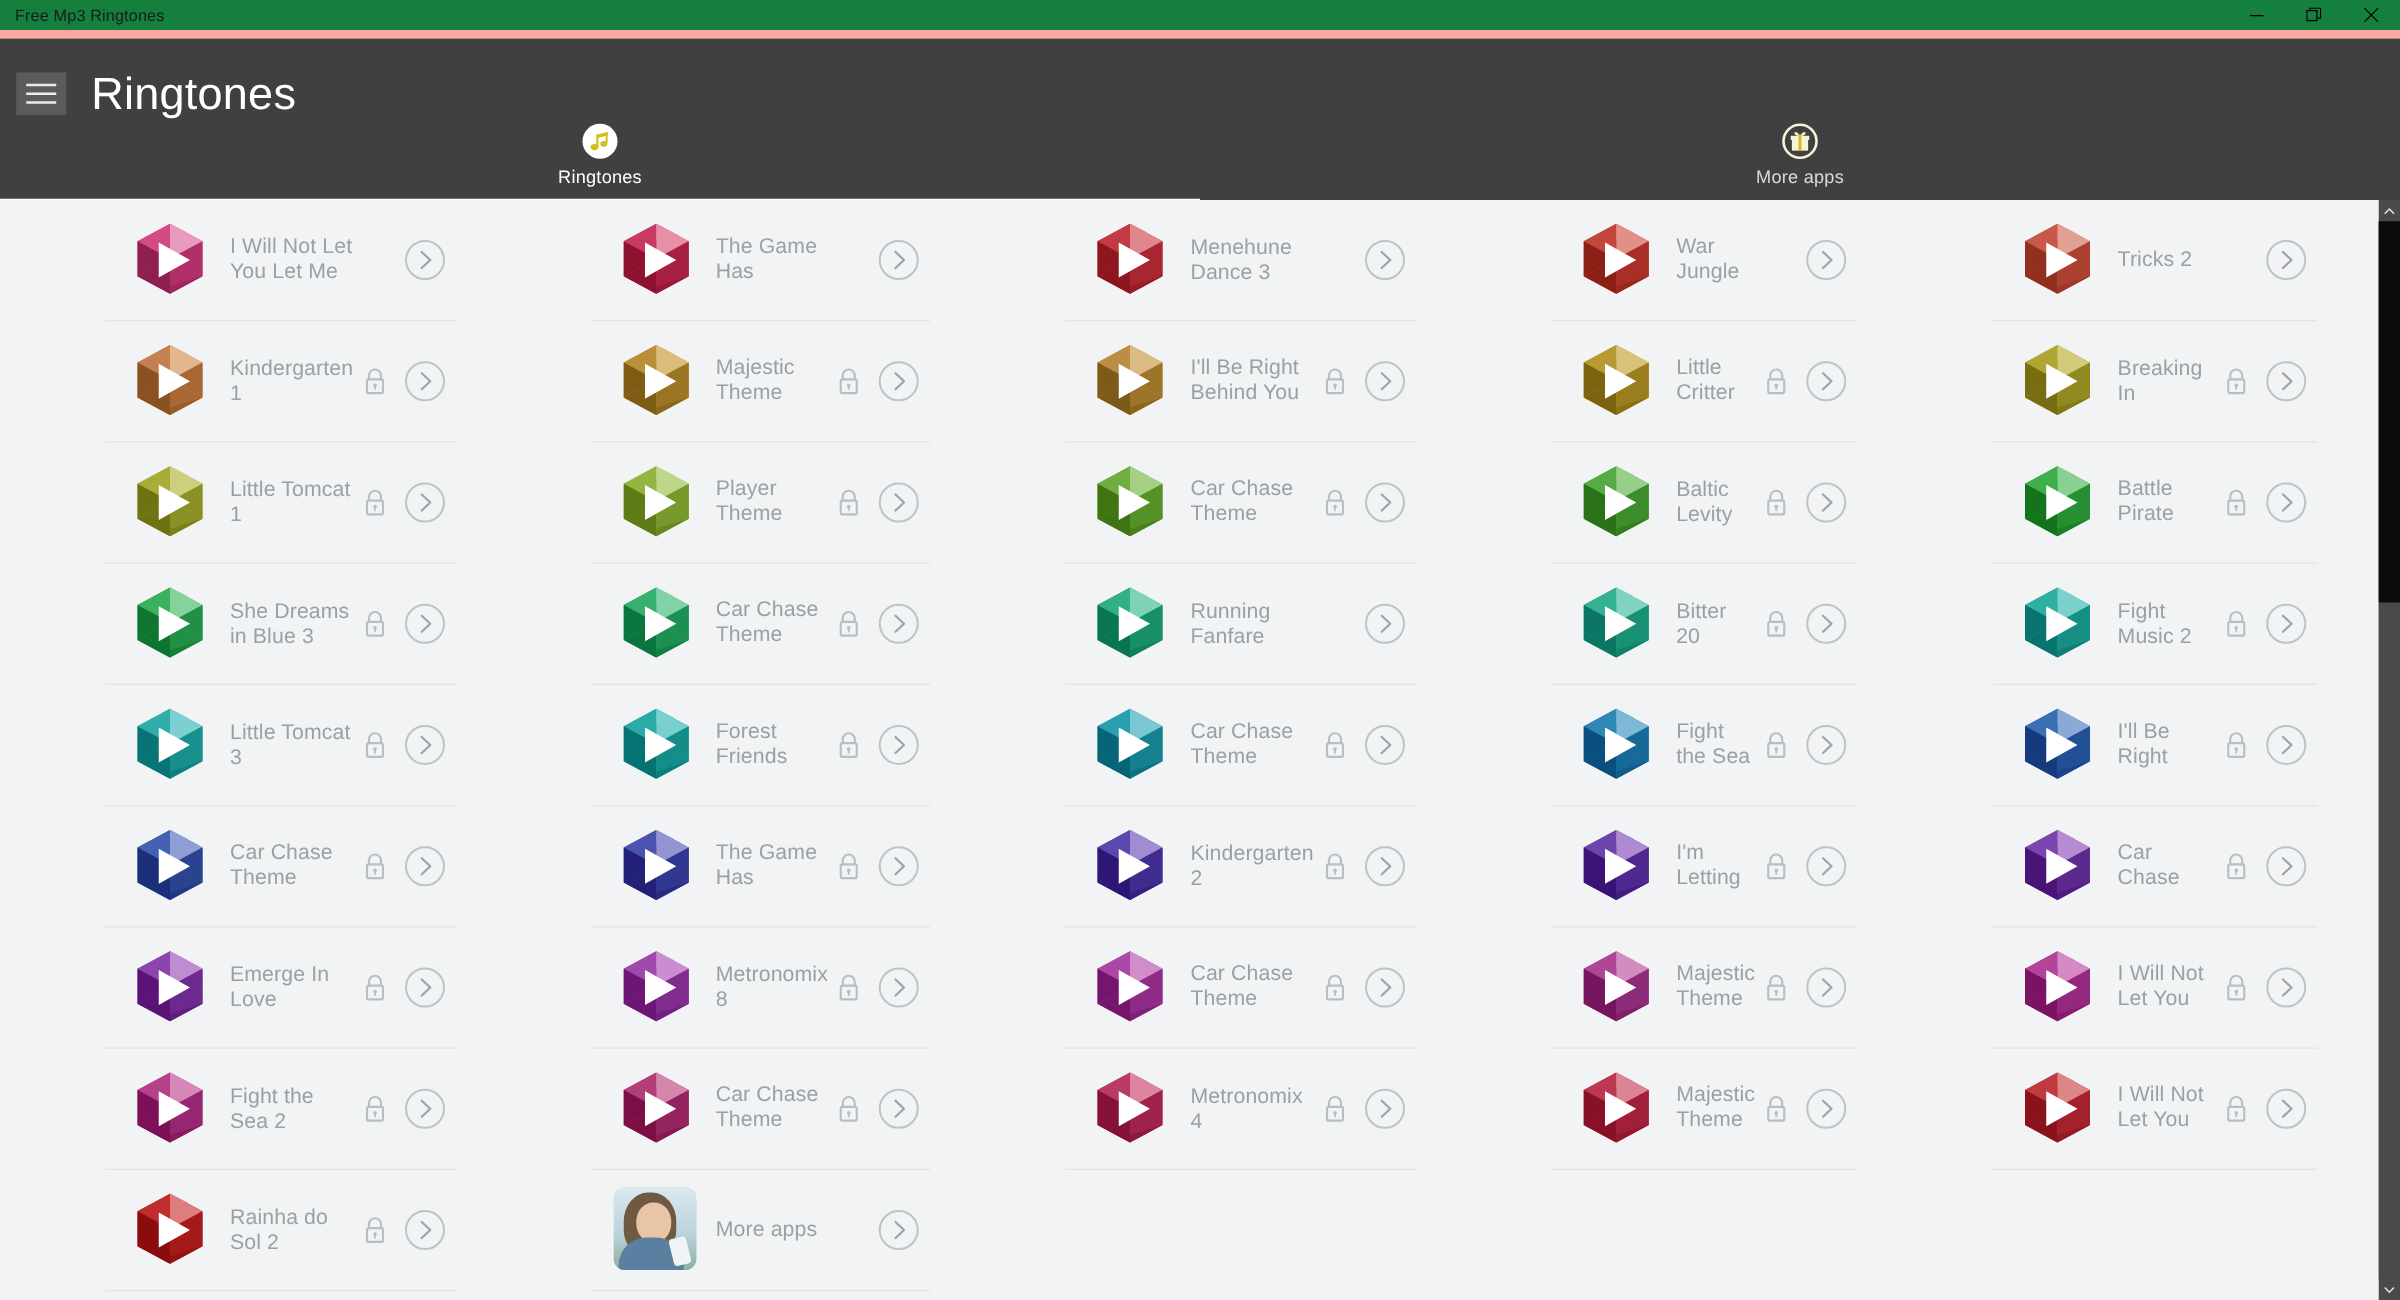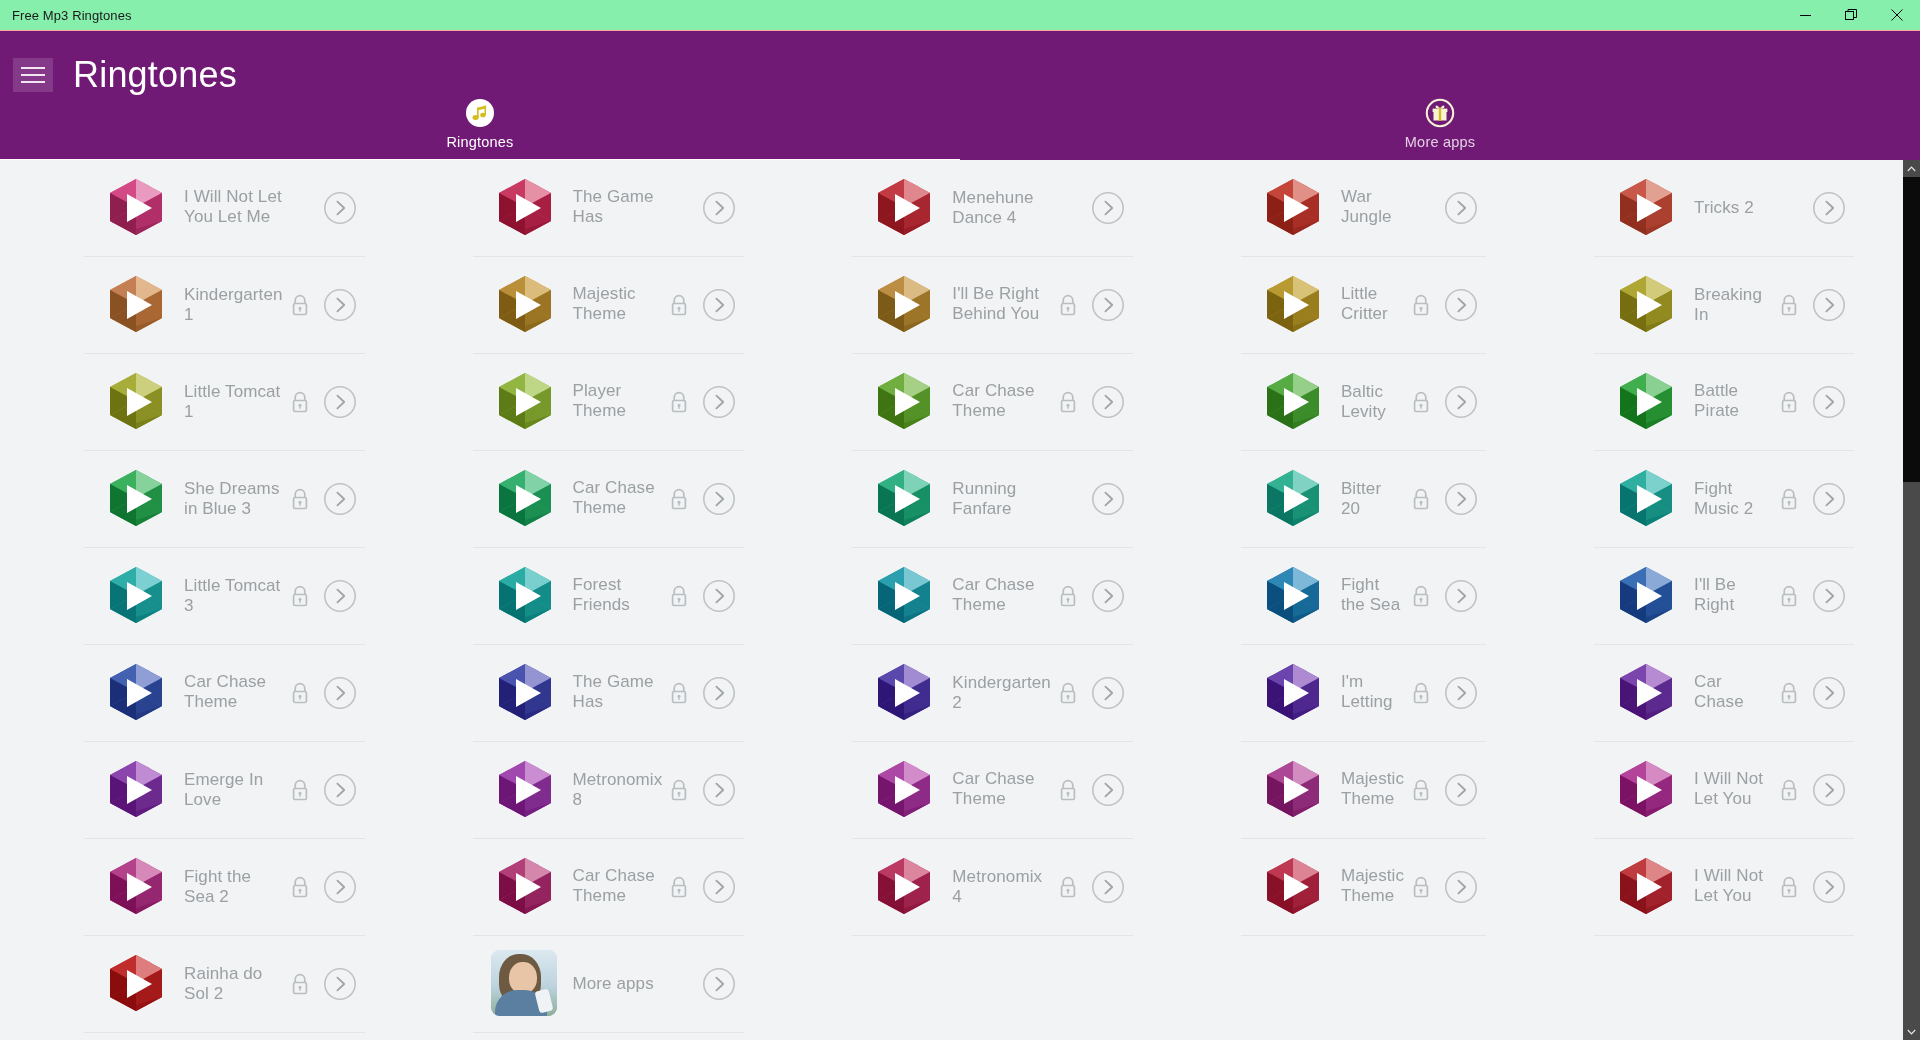--- a/index.html
+++ b/index.html
@@ -6,42 +6,42 @@
   html, body {
     width: 1920px; height: 1040px;
     overflow: hidden;
     font-family: "Liberation Sans", sans-serif;
     background: #ffffff;
   }
 
   
   .titlebar {
     height: 31px;
-    background: #86efac;
+    background: #15803d;
     display: flex;
     align-items: center;
     justify-content: space-between;
-    border-bottom: 1px solid #fca5a5;
+    border-bottom: 7px solid #fca5a5;
   }
   .titlebar-text {
     font-size: 13px;
     color: #1a1a1a;
     padding-left: 12px;
     letter-spacing: .1px;
   }
   .win-controls { display: flex; height: 31px; }
   .win-btn {
     width: 46px; height: 31px;
     display: flex; align-items: center; justify-content: center;
   }
   .win-btn svg { display: block; }
 
   
   .header {
-    background: #701a75;
+    background: #404040;
     height: 129px;
     position: relative;
   }
   .header-top {
     display: flex;
     align-items: center;
     padding-top: 26px;
     padding-left: 8px;
     height: 62px;
   }
@@ -328,21 +328,21 @@
       <polygon points="60,19 60,47 34,33" fill="#a72630"></polygon>
       <polygon points="8,19 34,33 8,47" fill="#8d161f"></polygon>
       <polygon points="8,47 34,33 34,61" fill="#8d161f"></polygon>
       <polygon points="34,33 60,47 34,61" fill="#a72630"></polygon>
       <polygon points="8,47 34,61 60,47 34,55" fill="#8d161f" opacity="0.55"></polygon>
       <polygon points="34,5 48,12 34,18" fill="#e0878d" opacity="0.8"></polygon>
     </g>
     <polygon points="25,20 25,48 50,34" fill="#ffffff"></polygon>
   </svg>
         </div>
-        <div class="item-title">Menehune Dance 4</div>
+        <div class="item-title">Menehune Dance 3</div>
         <div class="actions">
           <div class="lock-slot"></div>
           <div class="arrow-btn"><svg width="34" height="34" viewBox="0 0 34 34">
     <circle cx="17" cy="17" r="15.2" fill="none" stroke="#bec3c6" stroke-width="1.6"></circle>
     <polyline points="14.4,10.6 21.2,17 14.4,23.4" fill="none" stroke="#9ea4a8" stroke-width="1.8" stroke-linecap="round" stroke-linejoin="round"></polyline>
   </svg></div>
         </div>
       </div>
       <div class="cell">
         <div class="thumb">

